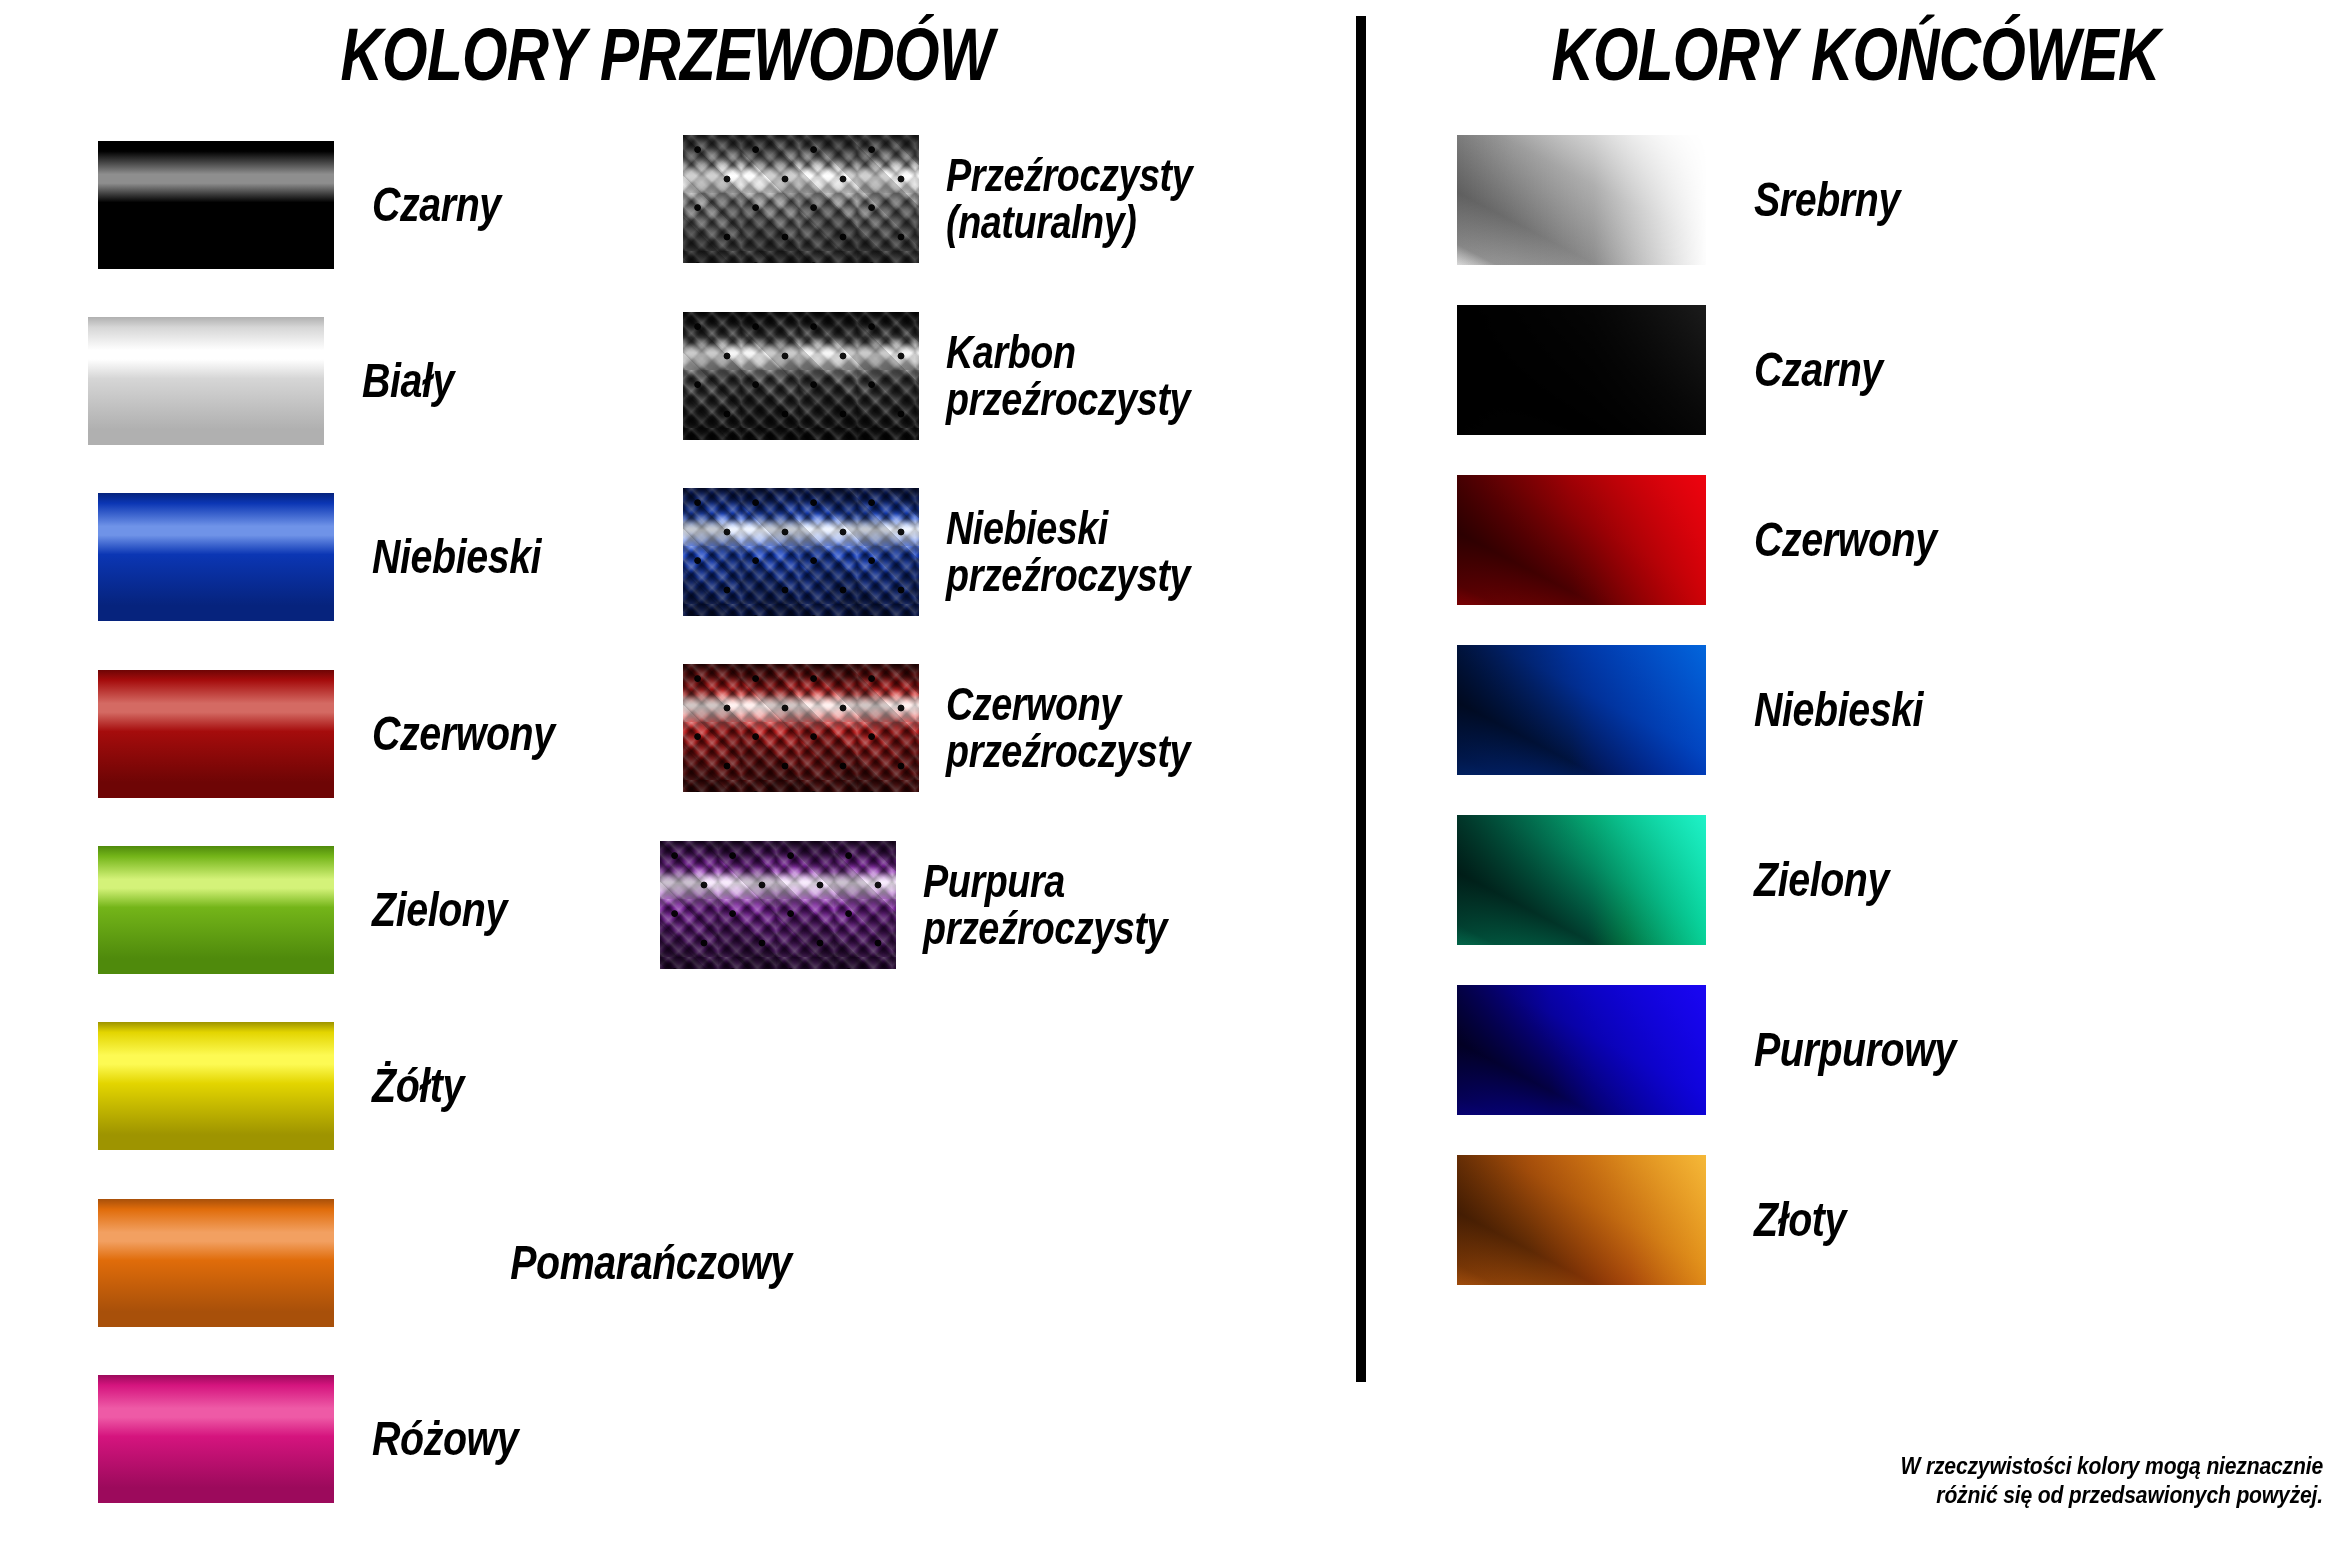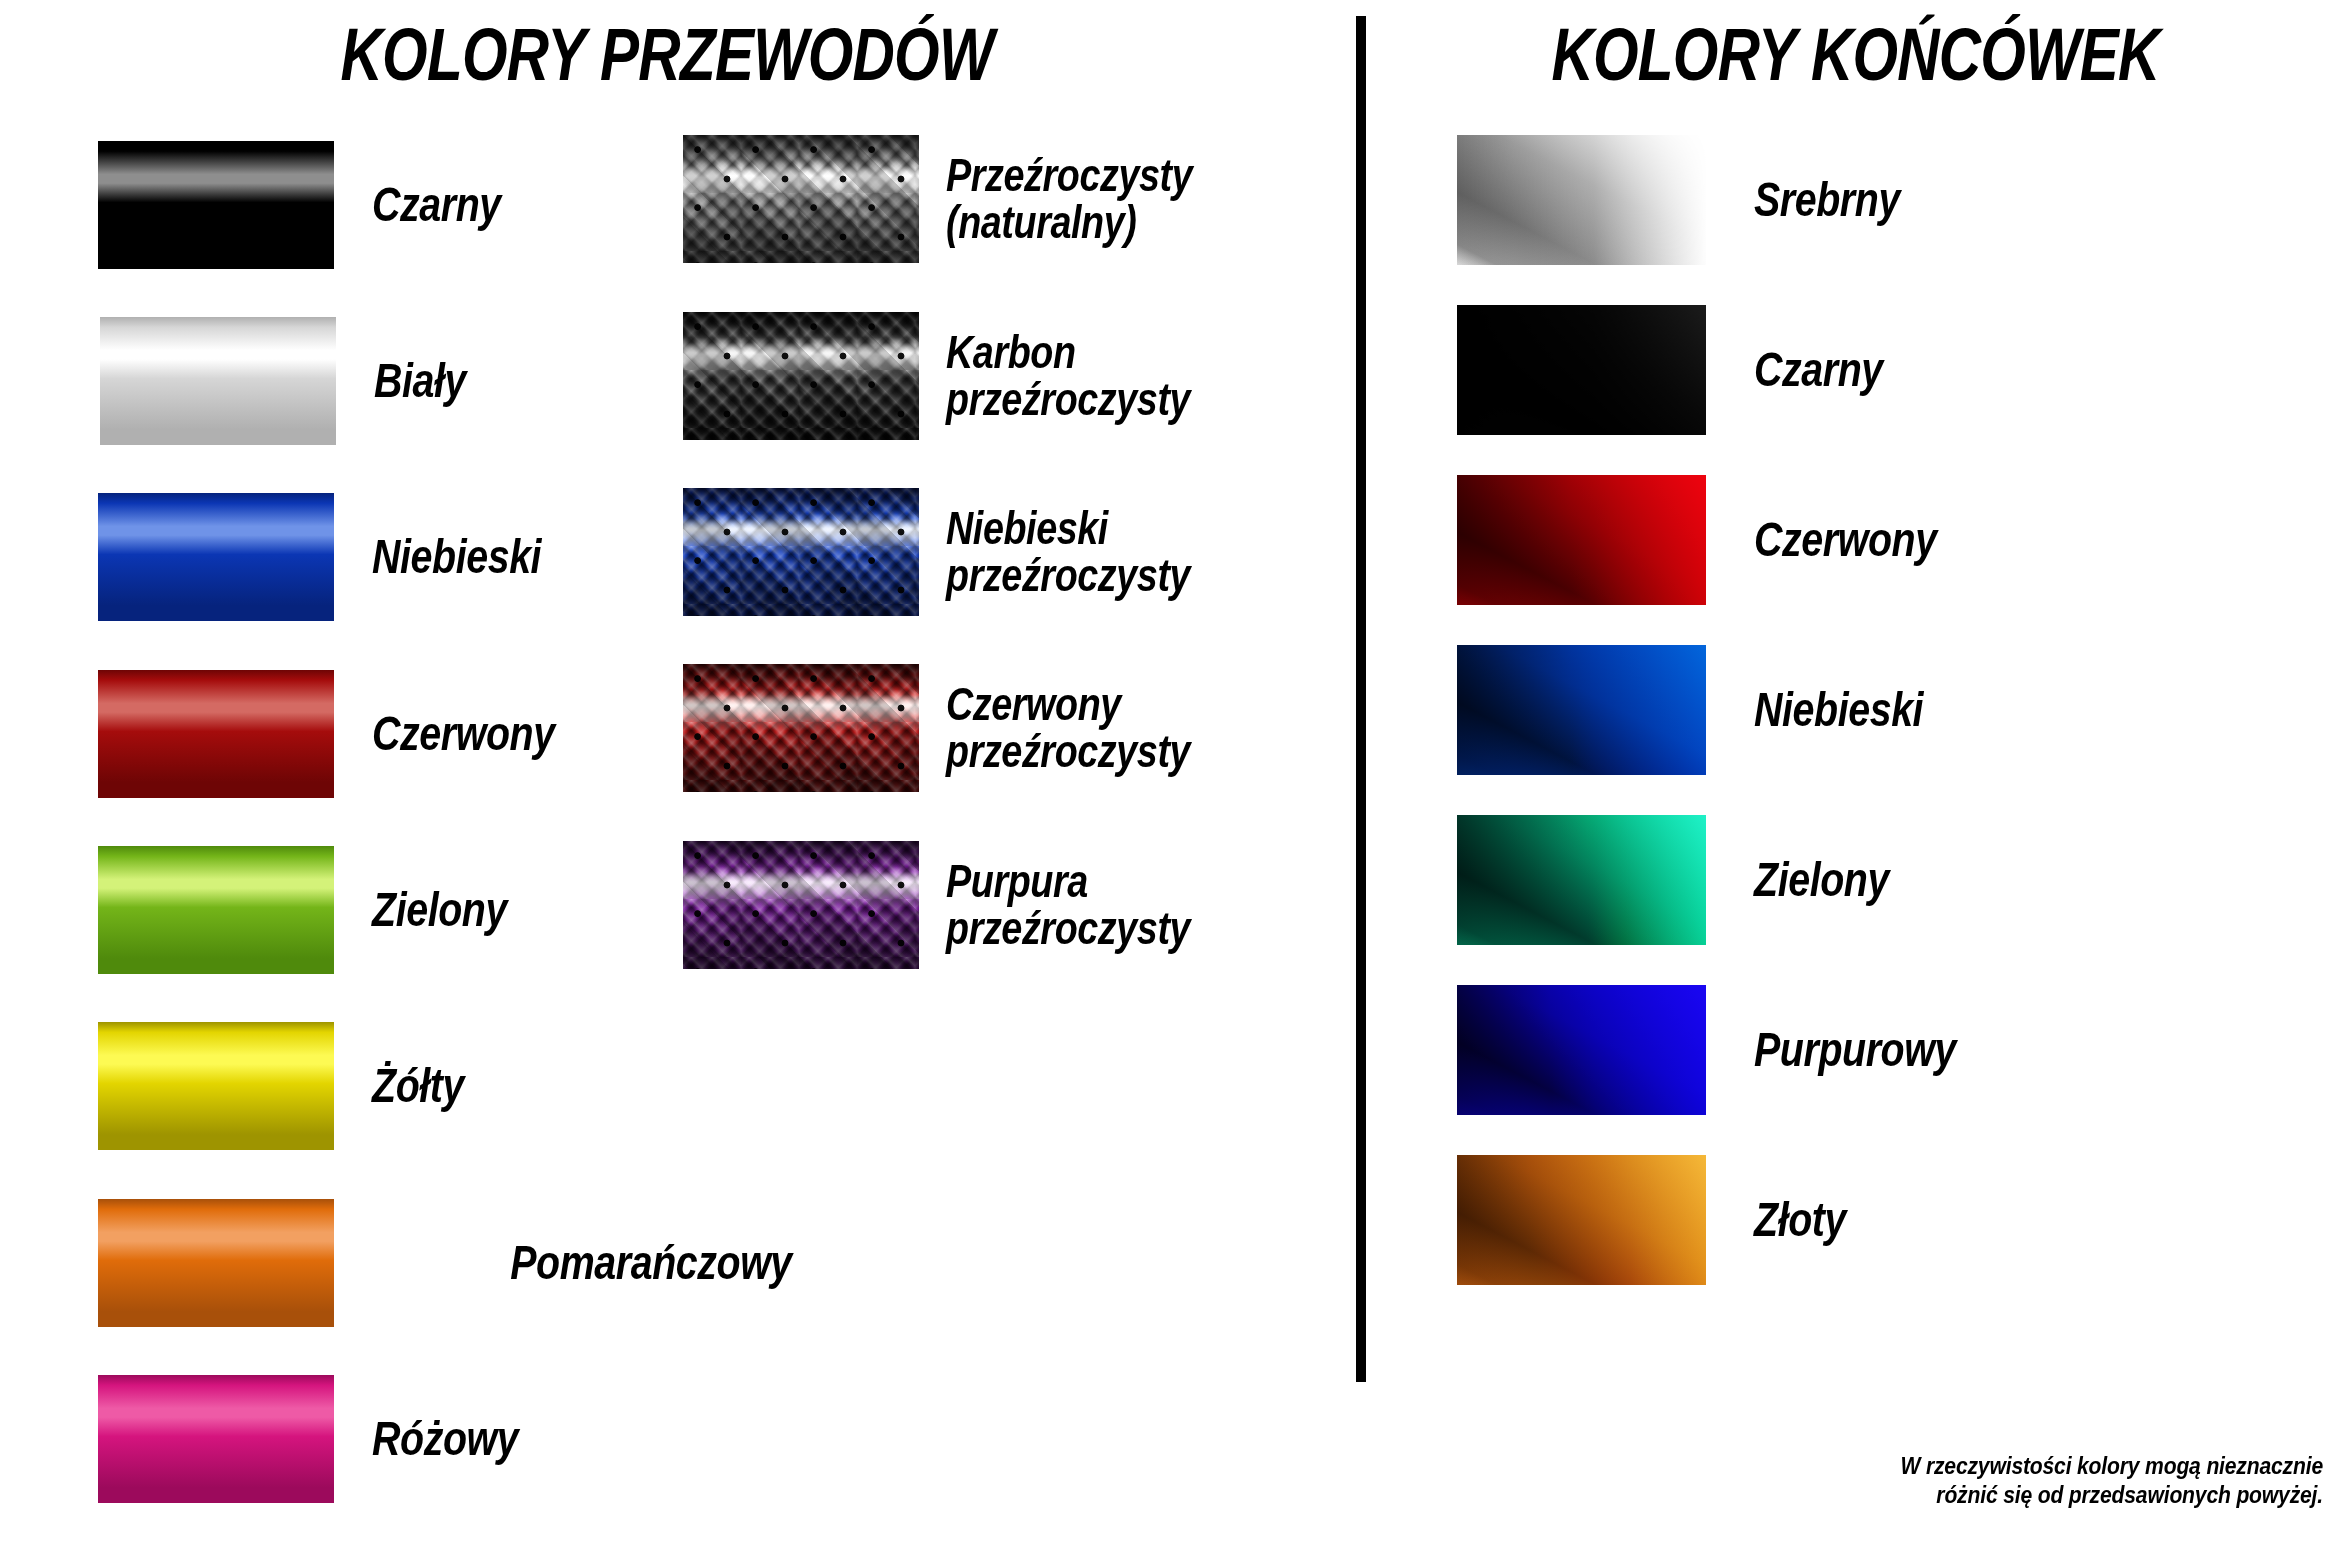--- a/index.html
+++ b/index.html
@@ -189,21 +189,21 @@
 <div id="col2" class="col2"></div>
 <div id="col3" class="col3"></div>
 
 <div id="footnote" style="white-space: pre-line;">W rzeczywistości kolory mogą nieznacznie
 różnić się od przedsawionych powyżej.</div>
 
 <div class="row col1" style="left: 98px; top: 141px;">
     <div class="swatch wire" style="background-image: linear-gradient(rgb(0, 0, 0) 0%, rgb(0, 0, 0) 8%, rgb(142, 142, 142) 26%, rgb(142, 142, 142) 33%, rgb(0, 0, 0) 48%, rgb(0, 0, 0) 88%, rgb(0, 0, 0) 100%);"></div>
     <div class="label" style="width: 512px; white-space: pre-line;">Czarny</div>
   </div>
-<div class="row col1" style="left: 100px; top: 317px;">
+<div class="row col1" style="left: 88px; top: 317px;">
     <div class="swatch wire" style="background-image: linear-gradient(rgb(176, 176, 176) 0%, rgb(214, 214, 214) 8%, rgb(255, 255, 255) 26%, rgb(255, 255, 255) 33%, rgb(214, 214, 214) 48%, rgb(176, 176, 176) 88%, rgb(176, 176, 176) 100%);"></div>
     <div class="label" style="width: 512px; white-space: pre-line;">Biały</div>
   </div>
 <div class="row col1" style="left: 98px; top: 493px;">
     <div class="swatch wire" style="background-image: linear-gradient(rgb(6, 35, 125) 0%, rgb(11, 54, 180) 8%, rgb(111, 147, 232) 26%, rgb(111, 147, 232) 33%, rgb(11, 54, 180) 48%, rgb(6, 35, 125) 88%, rgb(6, 35, 125) 100%);"></div>
     <div class="label" style="width: 512px; white-space: pre-line;">Niebieski</div>
   </div>
 <div class="row col1" style="left: 98px; top: 670px;">
     <div class="swatch wire" style="background-image: linear-gradient(rgb(110, 5, 5) 0%, rgb(165, 12, 12) 8%, rgb(212, 106, 99) 26%, rgb(212, 106, 99) 33%, rgb(165, 12, 12) 48%, rgb(110, 5, 5) 88%, rgb(110, 5, 5) 100%);"></div>
     <div class="label" style="width: 512px; white-space: pre-line;">Czerwony</div>
@@ -245,21 +245,21 @@
     <div class="label" style="width: 429px; white-space: pre-line;">Niebieski
 przeźroczysty</div>
   </div>
 <div class="row col2" style="left: 683px; top: 664px;">
     <div class="swatch braid" style="background-image: linear-gradient(rgb(94, 4, 4) 0%, rgb(195, 20, 20) 20%, rgb(255, 216, 210) 32%, rgb(195, 20, 20) 46%, rgb(94, 4, 4) 100%);">
       <div class="gloss"></div>
     </div>
     <div class="label" style="width: 429px; white-space: pre-line;">Czerwony
 przeźroczysty</div>
   </div>
-<div class="row col2" style="left: 683px; top: 841px;">
+<div class="row col2" style="left: 660px; top: 841px;">
     <div class="swatch braid" style="background-image: linear-gradient(rgb(61, 10, 83) 0%, rgb(124, 26, 160) 20%, rgb(233, 196, 247) 32%, rgb(124, 26, 160) 46%, rgb(61, 10, 83) 100%);">
       <div class="gloss"></div>
     </div>
     <div class="label" style="width: 429px; white-space: pre-line;">Purpura
 przeźroczysty</div>
   </div>
 <div class="row col3" style="left: 1457px; top: 135px;">
     <div class="swatch metal" style="background-image: linear-gradient(to left bottom, rgb(253, 253, 253) 0%, rgb(154, 154, 154) 42%, rgb(110, 110, 110) 72%, rgb(154, 154, 154) 92%, rgb(253, 253, 253) 100%), linear-gradient(to right, rgb(110, 110, 110) 0%, rgb(154, 154, 154) 55%, rgb(253, 253, 253) 100%); background-blend-mode: overlay;"></div>
     <div class="label" style="width: 384px; white-space: pre-line;">Srebrny</div>
   </div>

